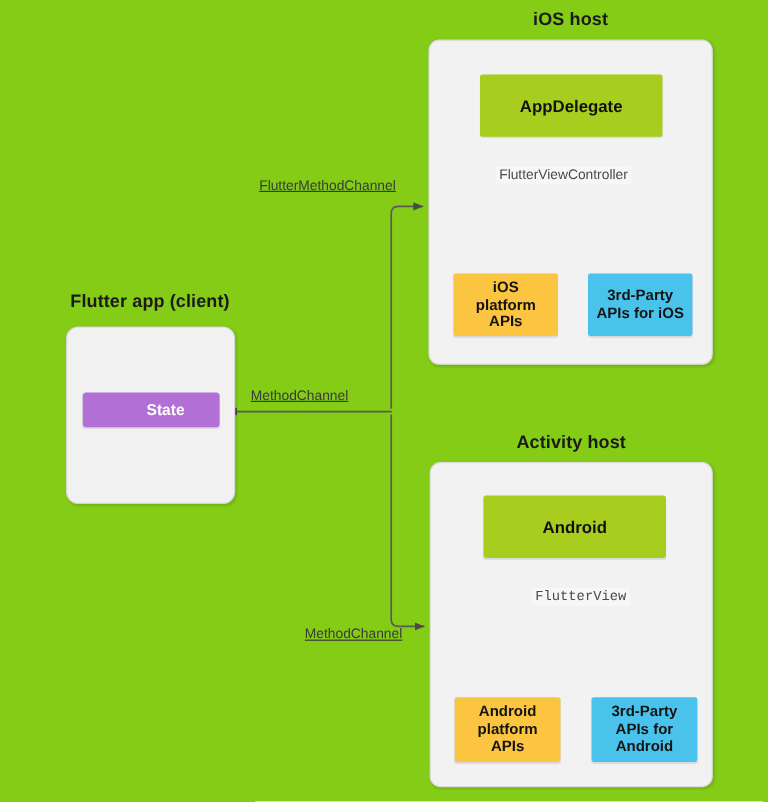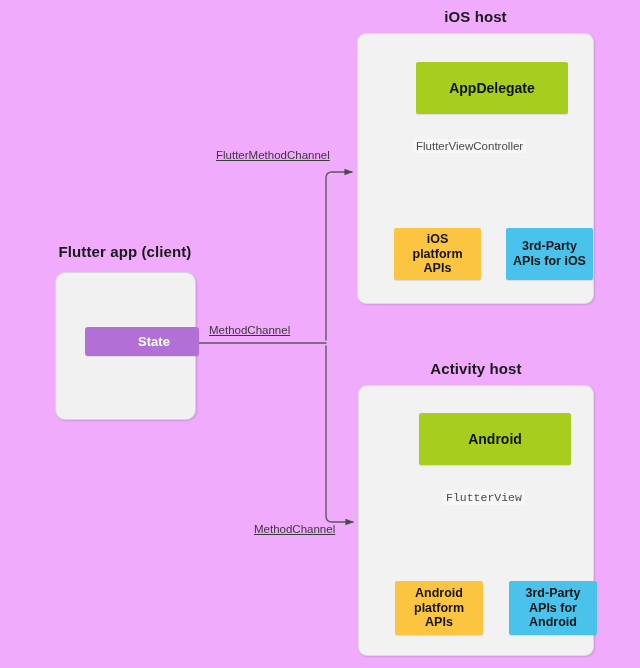--- a/index.html
+++ b/index.html
@@ -9,21 +9,21 @@
     background: #ffffff;
   }
   body {
     font-family: "Liberation Sans", sans-serif;
     -webkit-font-smoothing: antialiased;
   }
   #canvas {
     position: relative;
     width: 640px;
     height: 668px;
-    background: #f0abfc;
+    background: #84cc16;
     overflow: hidden;
   }
   .svg-layer {
     position: absolute;
     left: 0;
     top: 0;
     width: 640px;
     height: 668px;
     pointer-events: none;
   }
@@ -59,21 +59,20 @@
     position: absolute;
     box-sizing: border-box;
     display: flex;
     align-items: center;
     justify-content: center;
     text-align: center;
     font-weight: 700;
     line-height: 1.18;
     border-radius: 2px;
     box-shadow: 0 1px 1px rgba(0,0,0,.10);
-    margin-left: 16px;
   }
   .node-green {
     background: #a7ce1e;
     color: #111111;
     font-size: 14px;
   }
   .node-purple {
     background: #b26fd6;
     color: #ffffff;
     font-size: 13px;

